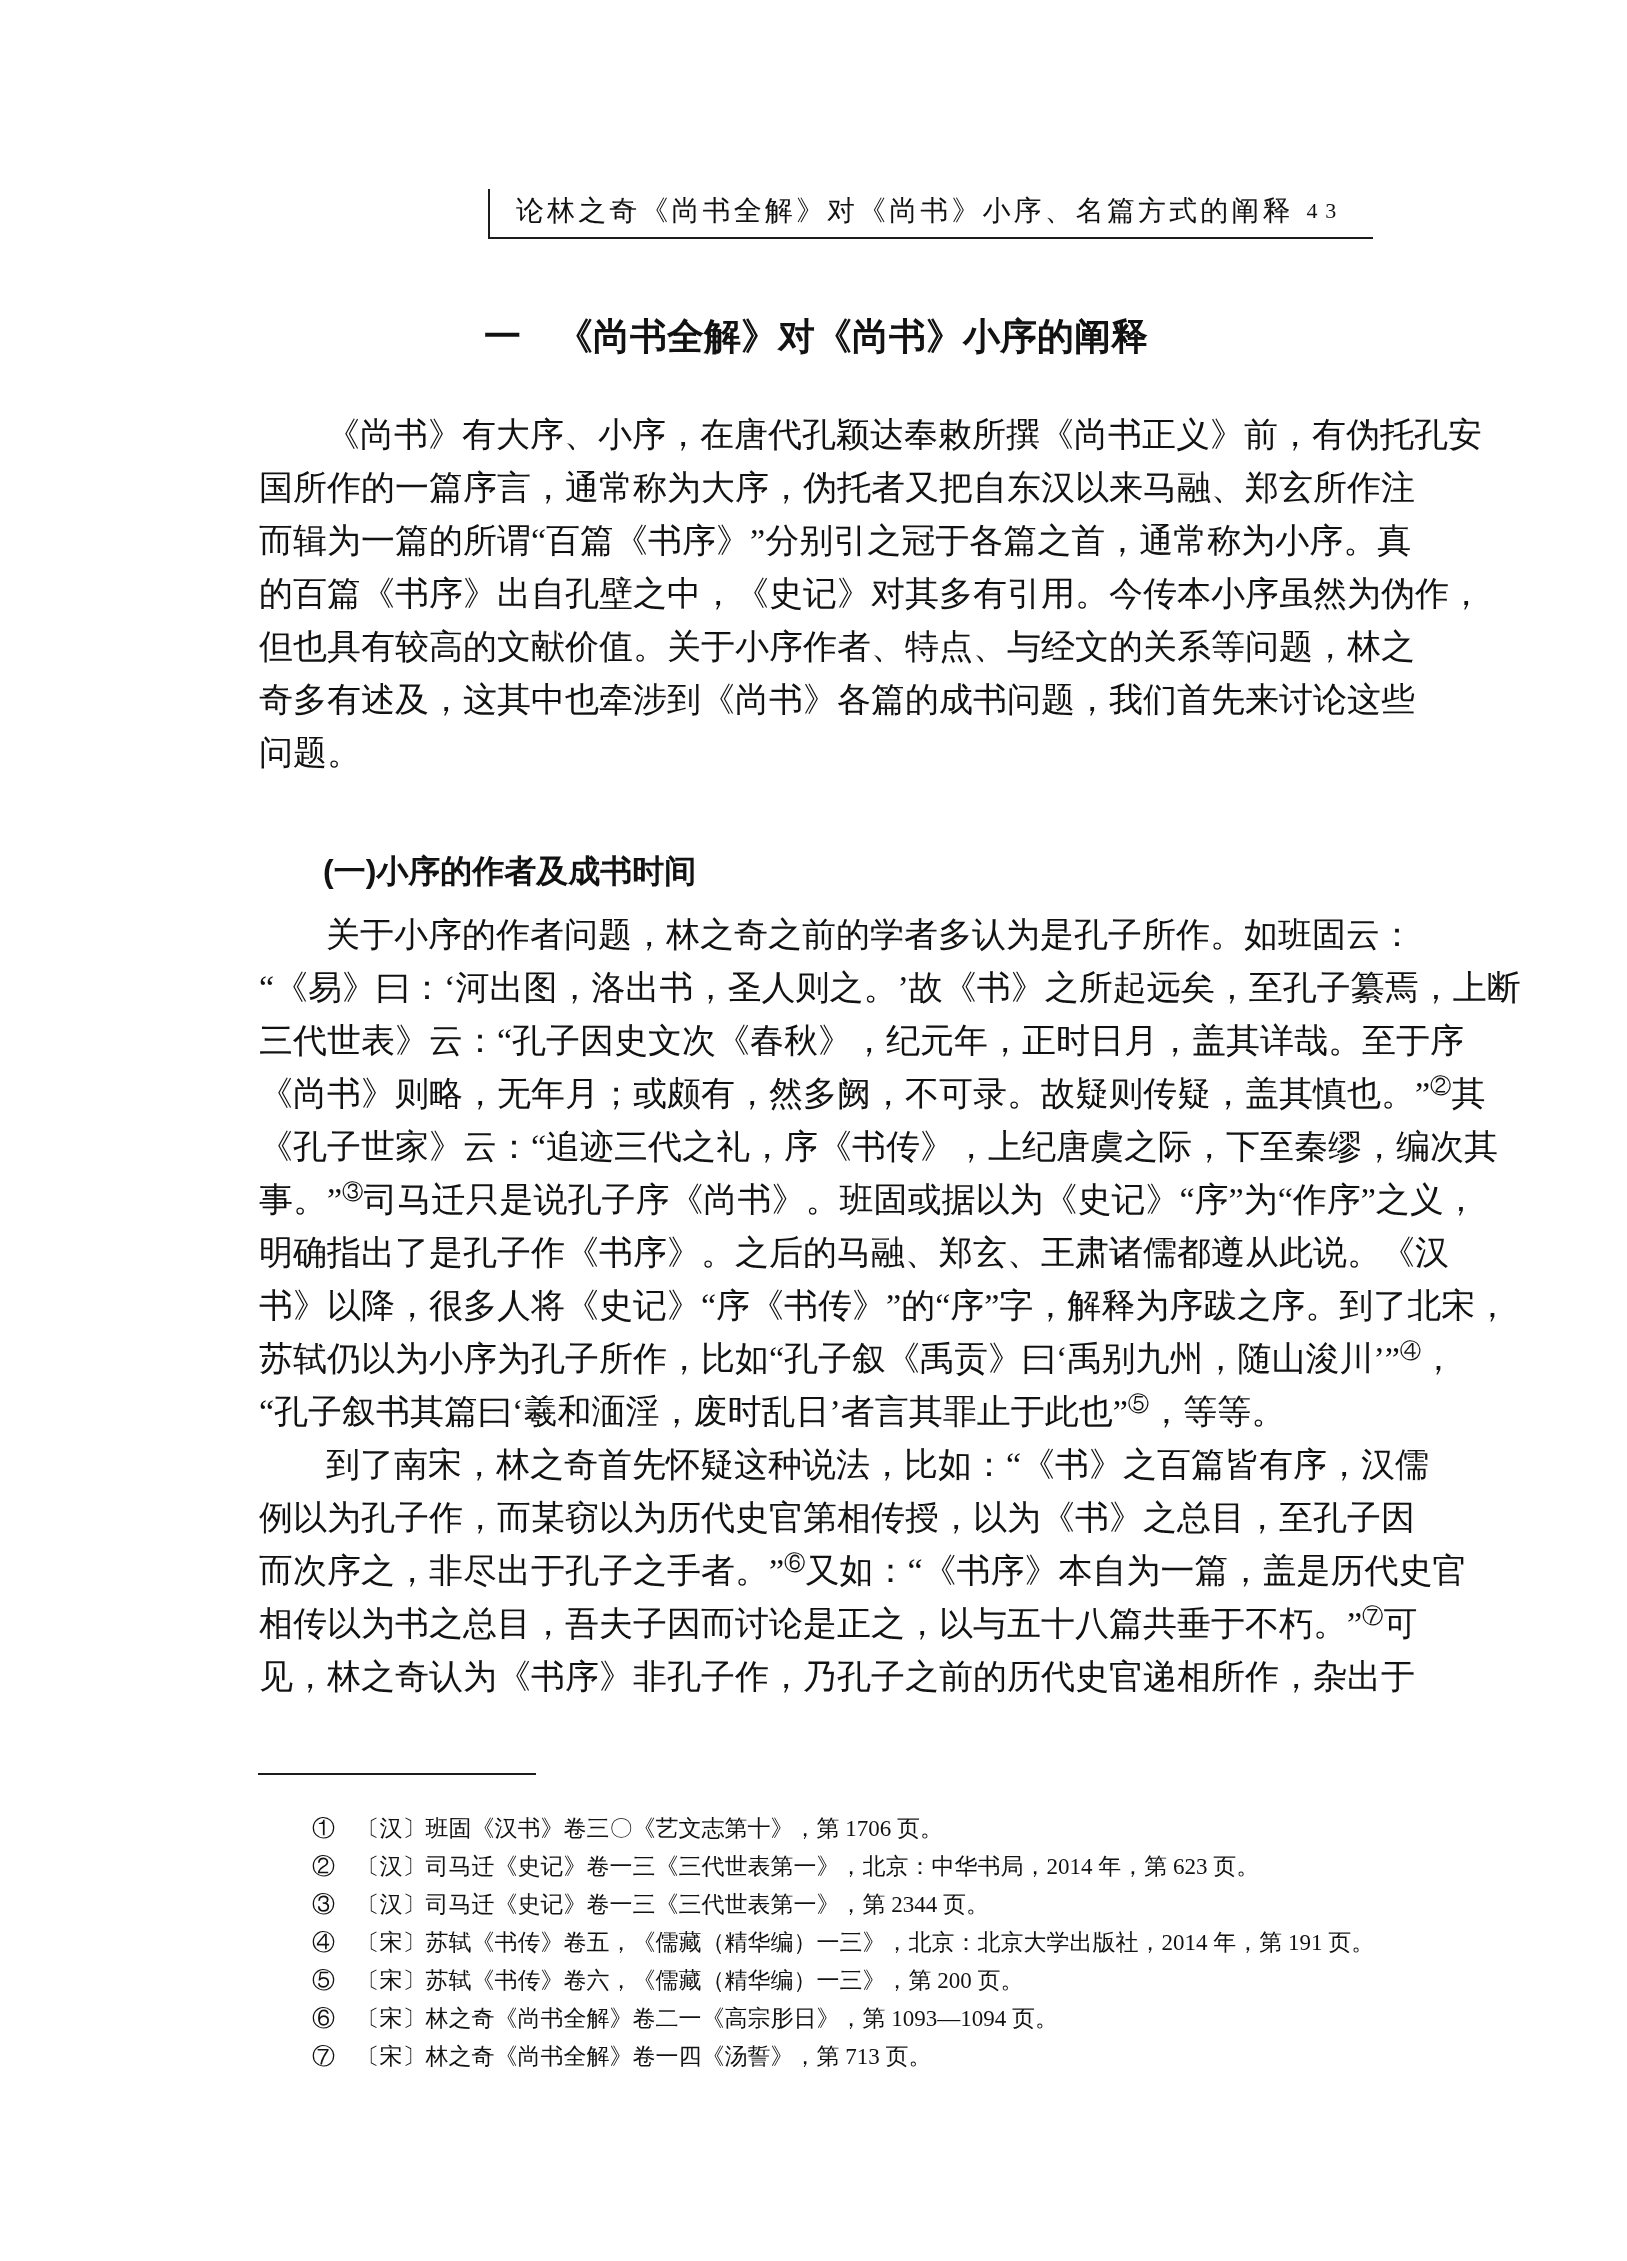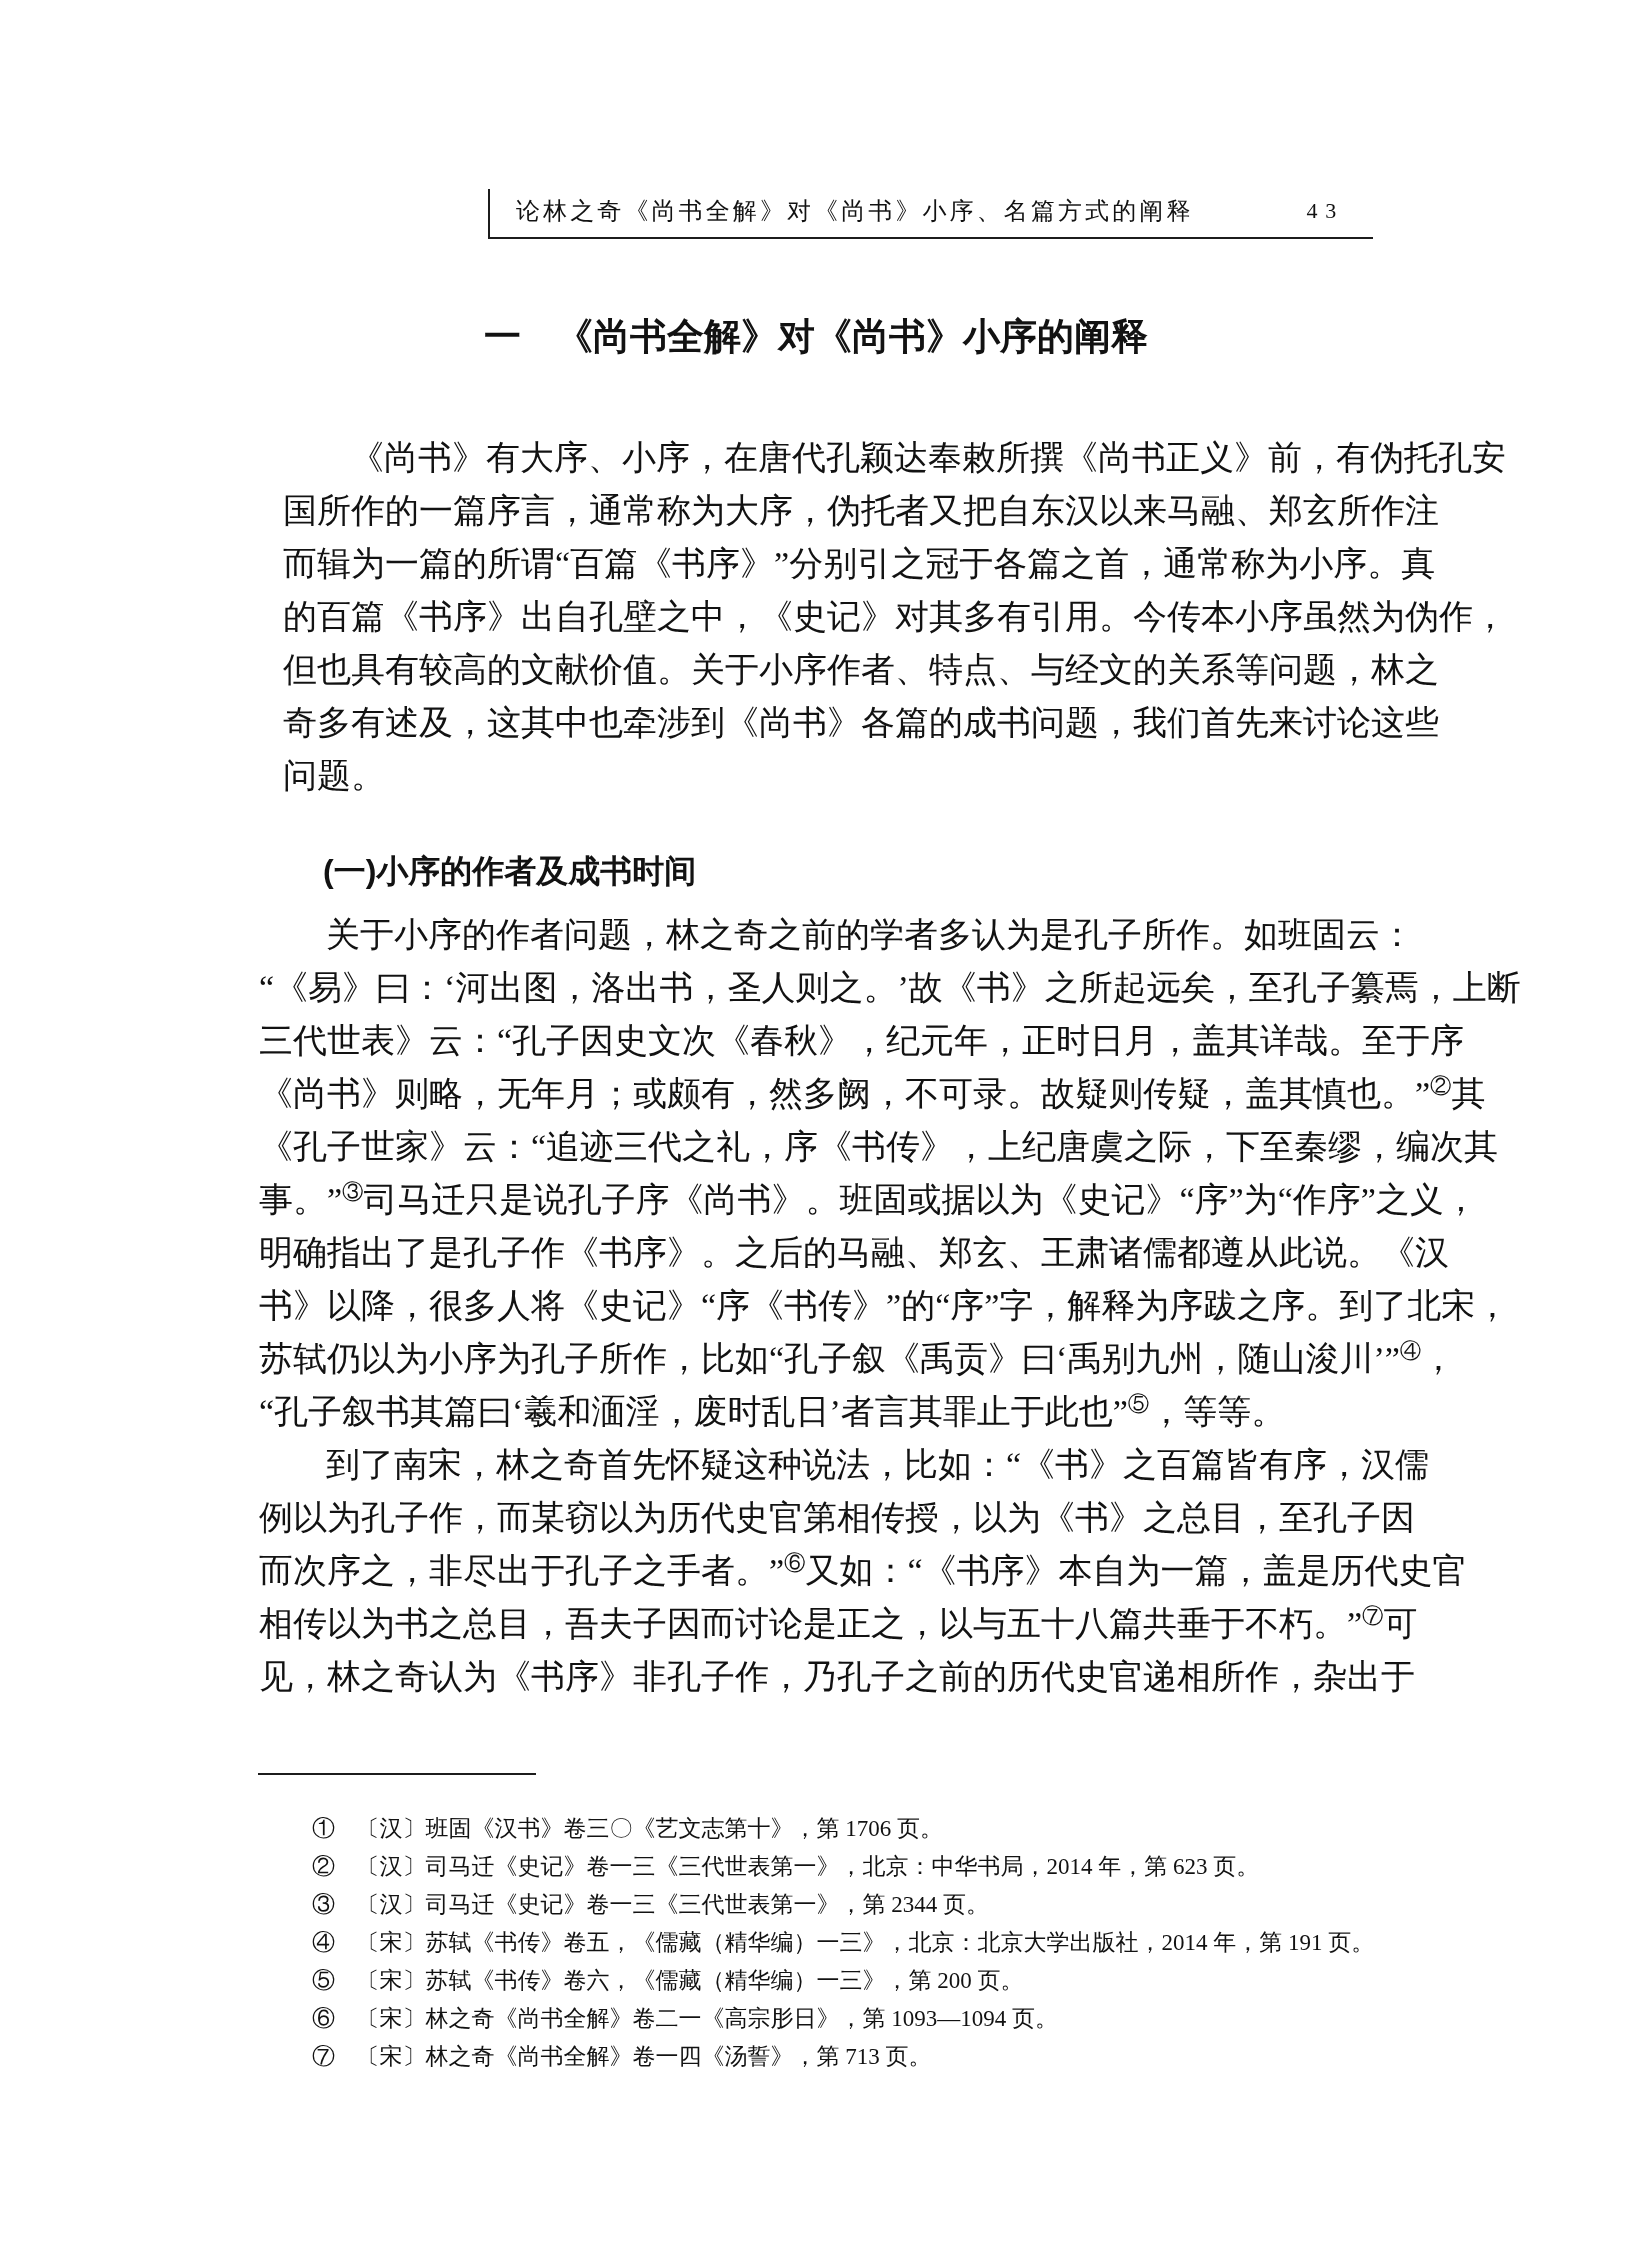--- a/index.html
+++ b/index.html
@@ -22,21 +22,21 @@
     width: 885px;
     height: 50px;
     box-sizing: border-box;
     border-left: 2.3px solid #1c1c1c;
     border-bottom: 2.3px solid #1c1c1c;
     display: flex;
     align-items: center;
     padding: 0 29px 4.6px 26px;
   }
   .rh-title {
-    font-size: 24px;
+    font-size: 28px;
     letter-spacing: 3.1px;
     white-space: nowrap;
   }
   .rh-page {
     margin-left: auto;
     font-size: 22px;
     letter-spacing: 7.7px;
   }
 
   
@@ -51,21 +51,21 @@
     white-space: nowrap;
   }
   .st-num { margin-right: 35px; }
 
   
   .column {
     position: absolute;
     left: 259px;
     width: 1114px;
   }
-  #para1   { top: 431px; margin-left: 24px; }
+  #para1   { top: 408px; }
   #para23  { top: 908px; }
   .bodyline {
     font-size: 34px;
     line-height: 53px;
     height: 53px;
     white-space: nowrap;
     text-align: justify;
     text-align-last: justify;
     text-justify: inter-character;
     overflow: visible;

